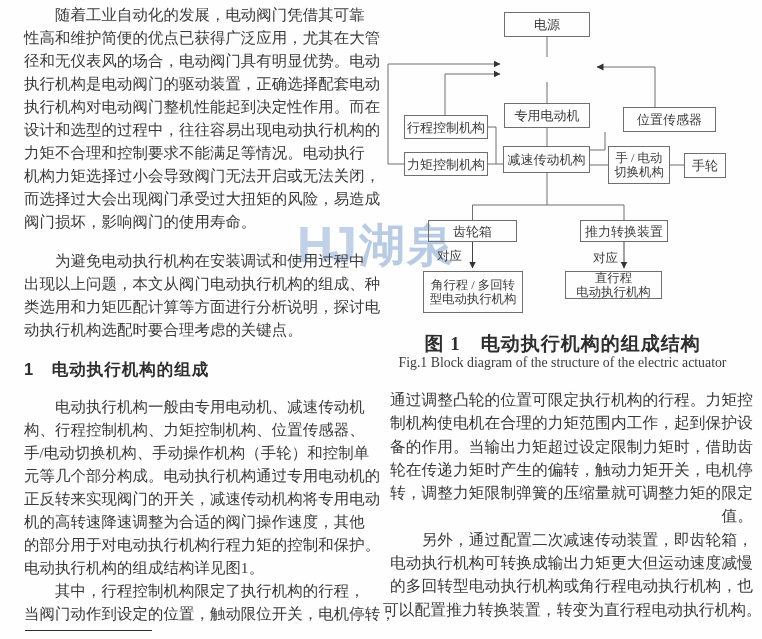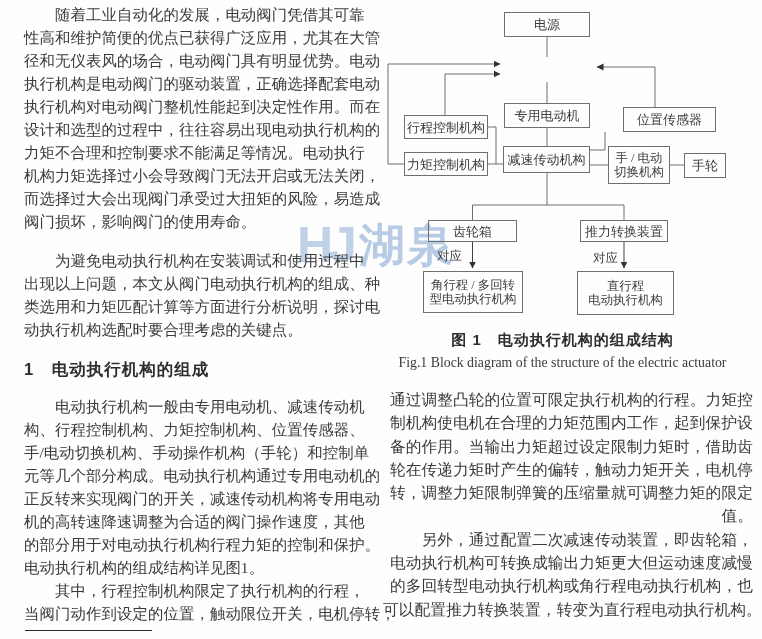--- a/index.html
+++ b/index.html
@@ -58,22 +58,22 @@
     color:#3c3c3c;
   }
   .node.small{font-size:12.4px;line-height:14.5px;}
   .edge-label{
     position:absolute;
     font-size:12.5px;color:#3c3c3c;
   }
   .caption-zh{
     position:absolute;left:0;top:331px;width:100%;
     text-align:center;
-    font-family:Liberation Sans, sans-serif;
-    font-weight:bold;font-size:15px;color:#2e2e2e;
+    font-family:Liberation Serif, serif;
+    font-weight:bold;font-size:19px;color:#2e2e2e;
     letter-spacing:1px;
   }
   .caption-en{
     position:absolute;left:0;top:355px;width:100%;
     text-align:center;
     font-size:13.8px;color:#3a3a3a;
   }
   
   .watermark{
     position:absolute;left:297px;top:218px;
@@ -181,21 +181,21 @@
     <div class="node" style="left:19px;top:152px;width:84px;height:24px;">力矩控制机构</div>
     <div class="node" style="left:118px;top:146px;width:87px;height:27px;">减速传动机构</div>
     <div class="node" style="left:222px;top:107px;width:93px;height:25px;margin-left:16px;">位置传感器</div>
     <div class="node small" style="left:223px;top:146px;width:62px;height:38px;">手 / 电动
 切换机构</div>
     <div class="node" style="left:299px;top:153px;width:42px;height:25px;">手轮</div>
     <div class="node" style="left:43px;top:220px;width:89px;height:22px;">齿轮箱</div>
     <div class="node" style="left:195px;top:220px;width:88px;height:22px;">推力转换装置</div>
     <div class="node small" style="left:38px;top:271px;width:100px;height:42px;">角行程 / 多回转
 型电动执行机构</div>
-    <div class="node small" style="left:192px;top:271px;width:97px;height:44px;">直行程
+    <div class="node small" style="left:180px;top:271px;width:97px;height:28px;">直行程
 电动执行机构</div>
 
     <div class="edge-label" style="left:52px;top:248px;">对应</div>
     <div class="edge-label" style="left:208px;top:250px;">对应</div>
 
     <div class="caption-zh">图 1　电动执行机构的组成结构</div>
     <div class="caption-en">Fig.1  Block diagram of the structure of the electric actuator</div>
   </div>
 
   <div class="col-right">

